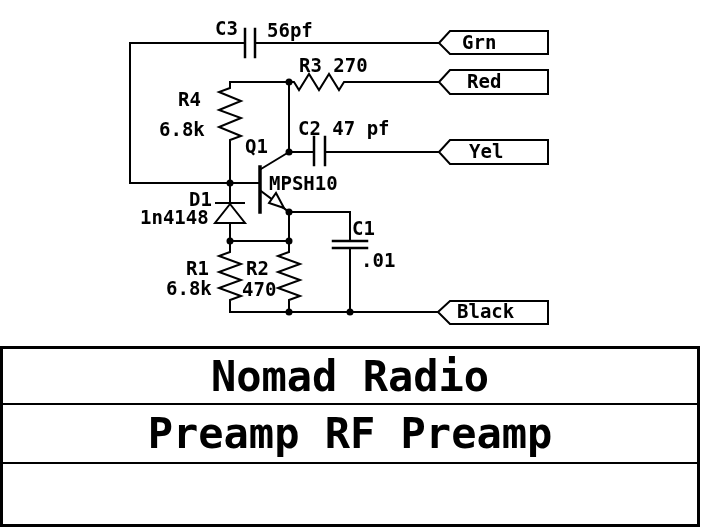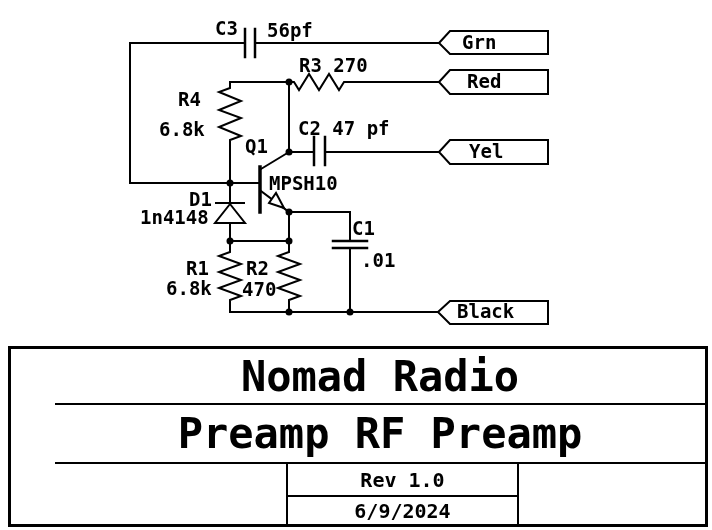--- a/index.html
+++ b/index.html
@@ -12,25 +12,25 @@
   }
   .schematic-svg{position:absolute;left:0;top:0;}
   .schematic-svg text{
     fill:#000;
     font-family:"DejaVu Sans Mono", monospace;
     font-size:19px;
     font-weight:bold;
   }
   
   .title-block{
-    position:absolute;left:8px;top:346px;
+    position:absolute;left:0;top:346px;
     width:700px;height:181px;
     border:3px solid #000;
     box-sizing:border-box;
-    font-weight:bold;color:#000;padding-left:44px;
+    font-weight:bold;color:#000;
   }
   .tb-row1{
     height:56px;border-bottom:2px solid #000;box-sizing:border-box;
     display:flex;align-items:center;justify-content:center;
     font-size:42px;letter-spacing:0px;
   }
   .tb-row2{
     height:59px;border-bottom:2px solid #000;box-sizing:border-box;
     display:flex;align-items:center;justify-content:center;
     font-size:42px;
@@ -150,25 +150,15 @@
     <text x="457" y="318">Black</text>
   </svg>
 
   <div class="title-block">
     <div class="tb-row1">
       <span>Nomad Radio</span>
     </div>
     <div class="tb-row2">
       <span>Preamp RF Preamp</span>
     </div>
-    <div class="tb-row3">
-      <div class="tb-mid">
-        <div class="tb-rev">
-          <span>Rev 1.0</span>
-        </div>
-        <div class="tb-date">
-          <span>6/9/2024</span>
-        </div>
-      </div>
-    </div>
   </div>
 
 </div>
 
 </body></html>

